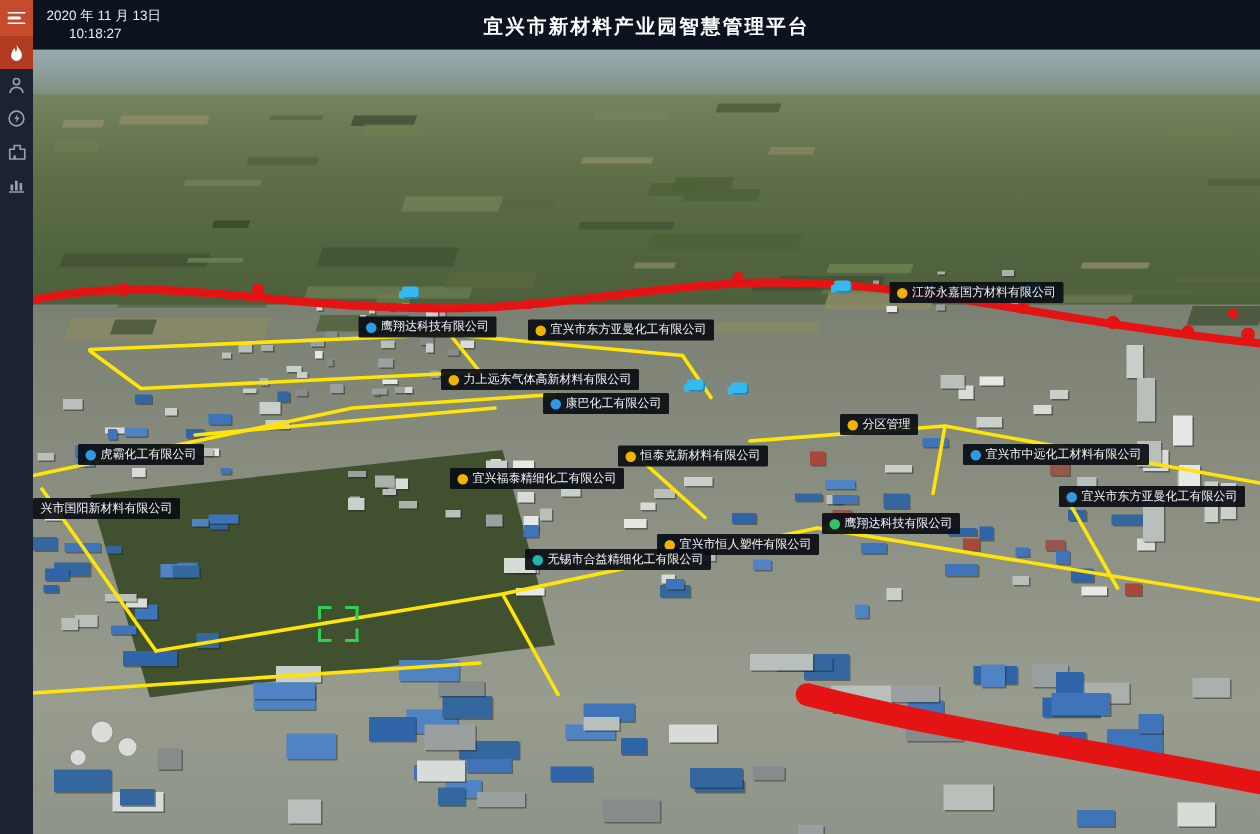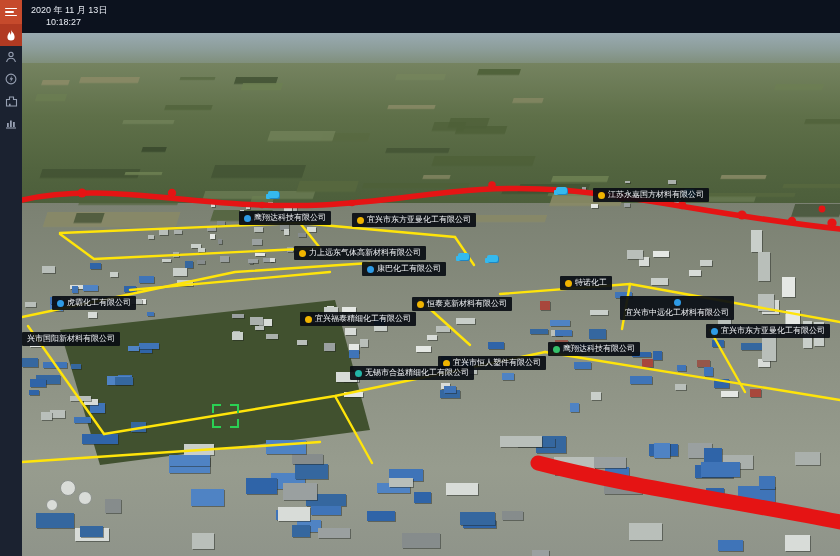--- a/index.html
+++ b/index.html
@@ -104,20 +104,21 @@
         <rect x="8" y="5" width="1.8" height="5" fill="#97a0b2"></rect>
       </svg>
     </div>
   </aside>
 
   <header class="topbar">
     <div class="datetime">
       <div class="date">2020 年 11 月 13日</div>
       <div class="time">10:18:27</div>
     </div>
+    <div class="page-title">宜兴市新材料产业园智慧管理平台</div>
   </header>
 
   <div class="map" id="map">
     <div class="layer sky"></div>
     <div class="layer farland"></div>
     <div class="layer ground"></div>
     <div id="patches">
         <div class="patch" style="left: 410.657px; top: 123.346px; width: 100.979px; height: 9.87126px; background: rgb(78, 96, 56); opacity: 0.825773; transform: skewX(-18deg);"></div>
         <div class="patch" style="left: 119.94px; top: 114.167px; width: 24.089px; height: 5.09578px; background: rgb(60, 76, 47); opacity: 0.948813; transform: skewX(-18deg);"></div>
         <div class="patch" style="left: 530.392px; top: 142.56px; width: 55.9409px; height: 5.8286px; background: rgb(109, 128, 82); opacity: 0.909783; transform: skewX(-18deg);"></div>
@@ -438,38 +439,38 @@
         <div class="clabel" style="left: 340px; top: 229px;">
           <span class="dot" style="background: rgb(46, 155, 230);"></span>
           <span>康巴化工有限公司</span>
         </div>
         <div class="clabel" style="left: 571px; top: 155px;">
           <span class="dot" style="background: rgb(240, 180, 0);"></span>
           <span>江苏永嘉国方材料有限公司</span>
         </div>
         <div class="clabel" style="left: 538px; top: 243px;">
           <span class="dot" style="background: rgb(240, 180, 0);"></span>
-          <span>特诺化工</span>
+          <span>分区管理</span>
         </div>
         <div class="clabel" style="left: 30px; top: 263px;">
           <span class="dot" style="background: rgb(46, 155, 230);"></span>
           <span>虎霸化工有限公司</span>
         </div>
         <div class="clabel" style="left: 0px; top: 299px;">
           <span>兴市国阳新材料有限公司</span>
         </div>
         <div class="clabel" style="left: 278px; top: 279px;">
           <span class="dot" style="background: rgb(240, 180, 0);"></span>
           <span>宜兴福泰精细化工有限公司</span>
         </div>
         <div class="clabel" style="left: 390px; top: 264px;">
           <span class="dot" style="background: rgb(240, 180, 0);"></span>
           <span>恒泰克新材料有限公司</span>
         </div>
-        <div class="clabel" style="left: 598px; top: 263px; flex-direction: column;">
+        <div class="clabel" style="left: 620px; top: 263px;">
           <span class="dot" style="background: rgb(46, 155, 230);"></span>
           <span>宜兴市中远化工材料有限公司</span>
         </div>
         <div class="clabel" style="left: 684px; top: 291px;">
           <span class="dot" style="background: rgb(46, 155, 230);"></span>
           <span>宜兴市东方亚曼化工有限公司</span>
         </div>
         <div class="clabel" style="left: 526px; top: 309px;">
           <span class="dot" style="background: rgb(53, 192, 106);"></span>
           <span>鹰翔达科技有限公司</span>

